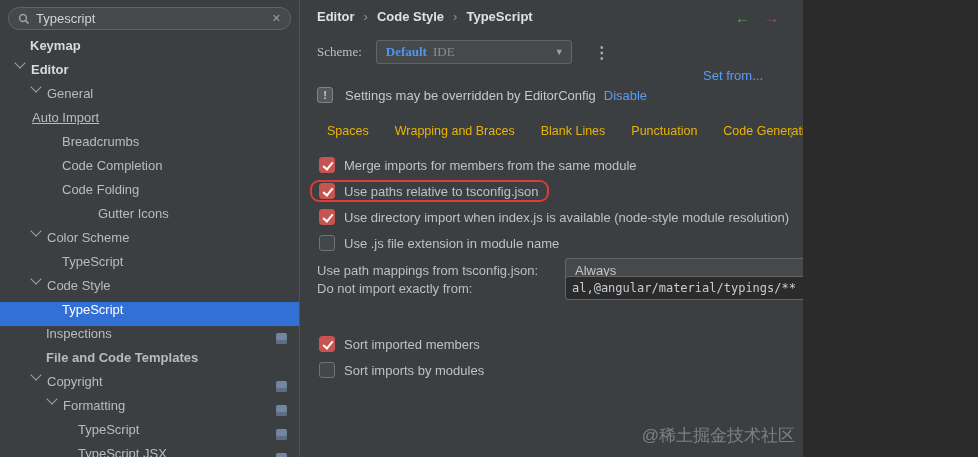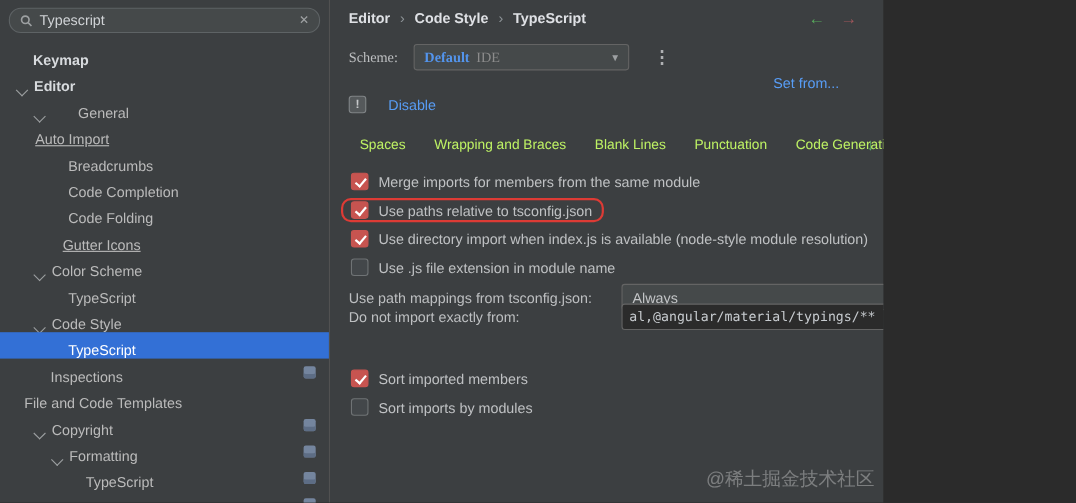--- a/index.html
+++ b/index.html
@@ -6,21 +6,21 @@
   .app{position:relative;width:803px;height:457px;background:#3c3f41;overflow:hidden;
        font-family:"Liberation Sans",sans-serif;font-size:13px;color:#bbbbbb;-webkit-font-smoothing:antialiased;}
 
   
   .sidebar{position:absolute;left:0;top:0;width:300px;height:100%;border-right:1px solid #515151;box-sizing:border-box;}
   .searchbox{position:absolute;left:8px;top:7px;width:283px;height:23px;background:#45494a;border:1px solid #5e6365;
              border-radius:11px;display:flex;align-items:center;padding:0 9px;box-sizing:border-box;}
   .search-text{color:#d0d3d6;margin-left:6px;flex:1;}
   .clear{color:#9da0a2;font-size:11px;cursor:pointer;}
   .tree{position:absolute;top:38px;left:0;right:0;}
-  .tree-row{height:24px;display:flex;align-items:flex-end;cursor:pointer;position:relative;box-sizing:border-box;}
+  .tree-row{height:24px;display:flex;align-items:flex-start;cursor:pointer;position:relative;box-sizing:border-box;}
   .tree-row.bold .tree-label{color:#d8dbde;font-weight:bold;}
   .tree-row.selected{background:#3370d6;}
   .tree-row.selected .tree-label{color:#ffffff;}
   .tree-label{white-space:nowrap;}
   .chev{width:7px;height:7px;border-right:1.6px solid #9da0a2;border-bottom:1.6px solid #9da0a2;
         transform:rotate(45deg);margin:-3px 7px 0 0;flex:0 0 auto;}
   .badge{position:absolute;right:12px;top:7px;width:11px;height:11px;border-radius:2px;background:#74859e;
          box-shadow:inset 0 -4px 0 #5d6d85;}
 
   
@@ -43,21 +43,21 @@
 
   .set-from{position:absolute;right:40px;top:68px;color:#589df6;cursor:pointer;}
 
   .banner{position:absolute;left:16px;top:87px;display:flex;align-items:center;}
   .banner-icon{width:16px;height:16px;background:#55595b;border:1px solid #818587;border-radius:3px;color:#c7c9cb;
                font-size:11px;font-weight:bold;display:flex;align-items:center;justify-content:center;margin-right:12px;box-sizing:border-box;}
   .banner-text{color:#c5c7c9;}
   .banner-action{color:#589df6;margin-left:8px;cursor:pointer;}
 
   .tabs{position:absolute;left:16px;top:119px;right:34px;display:flex;align-items:flex-end;height:26px;}
-  .tab{padding:0 10px 7px;margin-right:6px;color:#bef264;position:relative;font-size:12.5px;white-space:nowrap;cursor:pointer;}
+  .tab{padding:0 10px 7px;margin-right:6px;color:#eab308;position:relative;font-size:12.5px;white-space:nowrap;cursor:pointer;}
   .tab.selected{color:#eceeef;}
   .tab.selected::after{content:"";position:absolute;left:5px;right:5px;bottom:0;height:3px;background:#9da0a2;border-radius:1px;}
   .tabs-overflow{position:absolute;right:8px;top:123px;color:#5fad65;font-size:15px;font-weight:bold;cursor:pointer;}
 
   .options{position:absolute;left:16px;top:152px;}
   .sort-options{position:absolute;left:16px;top:331px;}
   .opt-row{height:26px;display:flex;align-items:center;}
   .opt-inner{display:flex;align-items:center;position:relative;padding:1px 2px;cursor:pointer;}
   .opt-inner.annotated::before{content:"";position:absolute;left:-7px;top:-2px;right:-9px;bottom:-2px;
        border:2px solid #dd3b35;border-radius:9px;pointer-events:none;}
@@ -99,58 +99,58 @@
       <span class="clear">✕</span>
     </div>
     <div class="tree">
         <div class="tree-row bold" style="padding-left: 30px;">
           <span class="tree-label">Keymap</span>
         </div>
         <div class="tree-row bold" style="padding-left: 16px;">
           <span class="chev"></span>
           <span class="tree-label">Editor</span>
         </div>
-        <div class="tree-row" style="padding-left: 32px; gap: 24px;">
+        <div class="tree-row" style="padding-left: 32px;">
           <span class="chev"></span>
           <span class="tree-label">General</span>
         </div>
         <div class="tree-row" style="padding-left: 32px; text-decoration: underline;">
           <span class="tree-label">Auto Import</span>
         </div>
         <div class="tree-row" style="padding-left: 62px;">
           <span class="tree-label">Breadcrumbs</span>
         </div>
         <div class="tree-row" style="padding-left: 62px;">
           <span class="tree-label">Code Completion</span>
         </div>
         <div class="tree-row" style="padding-left: 62px;">
           <span class="tree-label">Code Folding</span>
         </div>
-        <div class="tree-row" style="padding-left: 57px; text-decoration: underline;">
+        <div class="tree-row" style="padding-left: 98px;">
           <span class="tree-label">Gutter Icons</span>
         </div>
         <div class="tree-row" style="padding-left: 32px;">
           <span class="chev"></span>
           <span class="tree-label">Color Scheme</span>
         </div>
         <div class="tree-row" style="padding-left: 62px;">
           <span class="tree-label">TypeScript</span>
         </div>
         <div class="tree-row" style="padding-left: 32px;">
           <span class="chev"></span>
           <span class="tree-label">Code Style</span>
         </div>
         <div class="tree-row selected" style="padding-left: 62px;">
           <span class="tree-label">TypeScript</span>
         </div>
         <div class="tree-row" style="padding-left: 46px;">
           <span class="tree-label">Inspections</span>
           <span class="badge"></span>
         </div>
-        <div class="tree-row" style="padding-left: 22px;">
+        <div class="tree-row" style="padding-left: 46px; font-weight: bold;">
           <span class="tree-label">File and Code Templates</span>
         </div>
         <div class="tree-row" style="padding-left: 32px;">
           <span class="chev"></span>
           <span class="tree-label">Copyright</span>
           <span class="badge"></span>
         </div>
         <div class="tree-row" style="padding-left: 48px;">
           <span class="chev"></span>
           <span class="tree-label">Formatting</span>
@@ -188,20 +188,21 @@
         <span class="suffix">IDE</span>
         <span class="combo-arrow">▼</span>
       </div>
       <span class="kebab">⋮</span>
     </div>
 
     <span class="set-from">Set from...</span>
 
     <div class="banner">
       <span class="banner-icon">!</span>
+      <span class="banner-text">Settings may be overridden by EditorConfig</span>
       <span class="banner-action">Disable</span>
     </div>
 
     <div class="tabs">
         <div class="tab">Spaces</div>
         <div class="tab">Wrapping and Braces</div>
         <div class="tab">Blank Lines</div>
         <div class="tab">Punctuation</div>
         <div class="tab">Code Generation</div>
         <div class="tab selected">Gutter</div>

